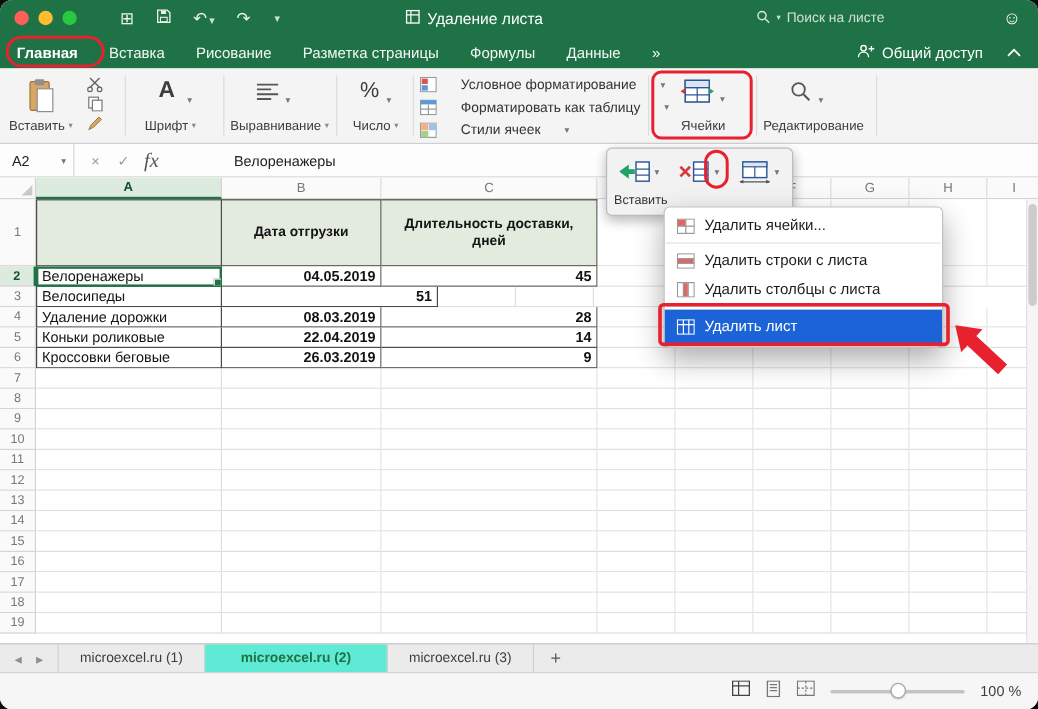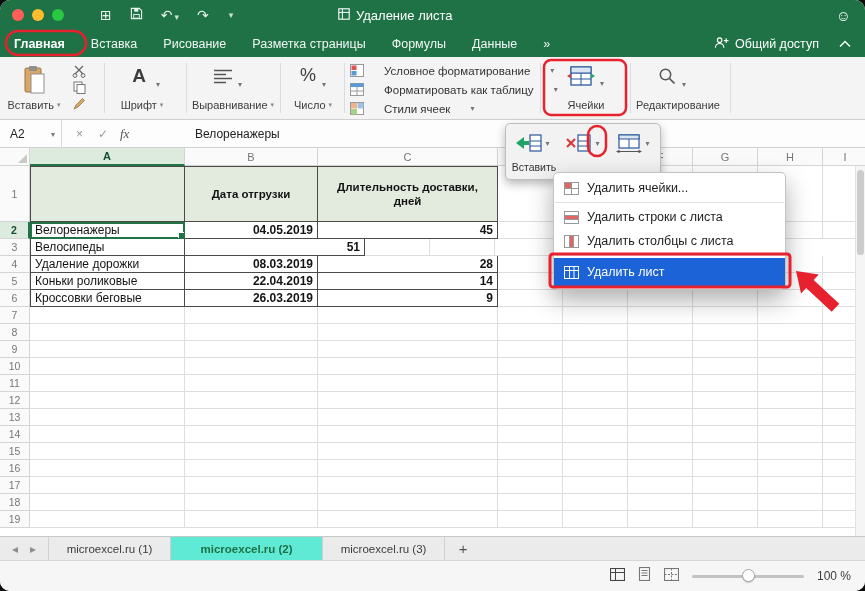--- a/index.html
+++ b/index.html
@@ -34,21 +34,21 @@
   .bigicon{position:absolute;display:flex;align-items:center;justify-content:center;}
   .style-row{position:absolute;left:350px;height:17px;display:flex;align-items:center;gap:20px;font-size:11.5px;color:#333;}
   .smallico{position:absolute;color:#666;}
 
   
   .formulabar{position:absolute;top:120px;left:0;right:0;height:28px;background:#fdfdfd;border-bottom:1px solid #d0d0d0;}
   .namebox{position:absolute;left:0;top:0;width:62px;height:28px;border-right:1px solid #d8d8d8;display:flex;align-items:center;}
   .namebox .nb-text{margin-left:10px;font-size:12px;color:#222;}
   .namebox .caret{position:absolute;right:6px;}
   .fb-ico{position:absolute;top:0;height:28px;display:flex;align-items:center;color:#9a9a9a;font-size:12px;}
-  .fb-fx{font-style:italic;color:#555;font-size:13px;font-family:"Liberation Serif","DejaVu Serif",serif;}
+  .fb-fx{font-style:italic;color:#555;font-size:17px;font-family:"Liberation Serif","DejaVu Serif",serif;}
   .fb-value{position:absolute;left:195px;top:0;height:28px;display:flex;align-items:center;font-size:12px;color:#222;}
 
   
   .sheet{position:absolute;top:148px;left:0;right:0;bottom:55px;background:#fff;overflow:hidden;}
   .colheaders{display:flex;height:18px;background:#fafafa;}
   .corner{width:30px;flex:0 0 30px;border-right:1px solid #d4d4d4;border-bottom:1px solid #d4d4d4;position:relative;background:#fafafa;}
   .corner::after{content:"";position:absolute;right:2px;bottom:2px;border-left:9px solid transparent;border-bottom:9px solid #c9c9c9;}
   .colh{flex:0 0 auto;border-right:1px solid #d4d4d4;border-bottom:1px solid #d4d4d4;font-size:11px;color:#777;
     display:flex;align-items:center;justify-content:center;background:#fafafa;}
   .colh.hl{background:#ddeade;border-bottom:2px solid #217346;color:#14502f;font-weight:bold;}
@@ -124,20 +124,30 @@
     </div>
     <div class="doc-title">
       <span>
         <svg width="12" height="12" viewBox="0 0 12 12">
             <rect x="0.8" y="0.8" width="10.4" height="10.4" fill="none" stroke="#fff" stroke-width="1.1"></rect>
             <line x1="0.8" y1="4.4" x2="11.2" y2="4.4" stroke="#fff"></line>
             <line x1="4.4" y1="0.8" x2="4.4" y2="11.2" stroke="#fff"></line>
           </svg>
       </span>
       <span>Удаление листа</span>
+    </div>
+    <div class="searchbox">
+      <span>
+        <svg width="12" height="12" viewBox="0 0 12 12">
+            <circle cx="5" cy="5" r="3.4" fill="none" stroke="#d6e8dc" stroke-width="1.2"></circle>
+            <line x1="7.6" y1="7.6" x2="11" y2="11" stroke="#d6e8dc" stroke-width="1.2"></line>
+          </svg>
+      </span>
+      <span class="mini" style="font-size:7px">▾</span>
+      <span>Поиск на листе</span>
     </div>
     <div class="smiley">☺</div>
   </div>
 
   <div class="tabrow">
     <span class="tab active">Главная</span>
     <span class="tab">Вставка</span>
     <span class="tab">Рисование</span>
     <span class="tab">Разметка страницы</span>
     <span class="tab">Формулы</span>

